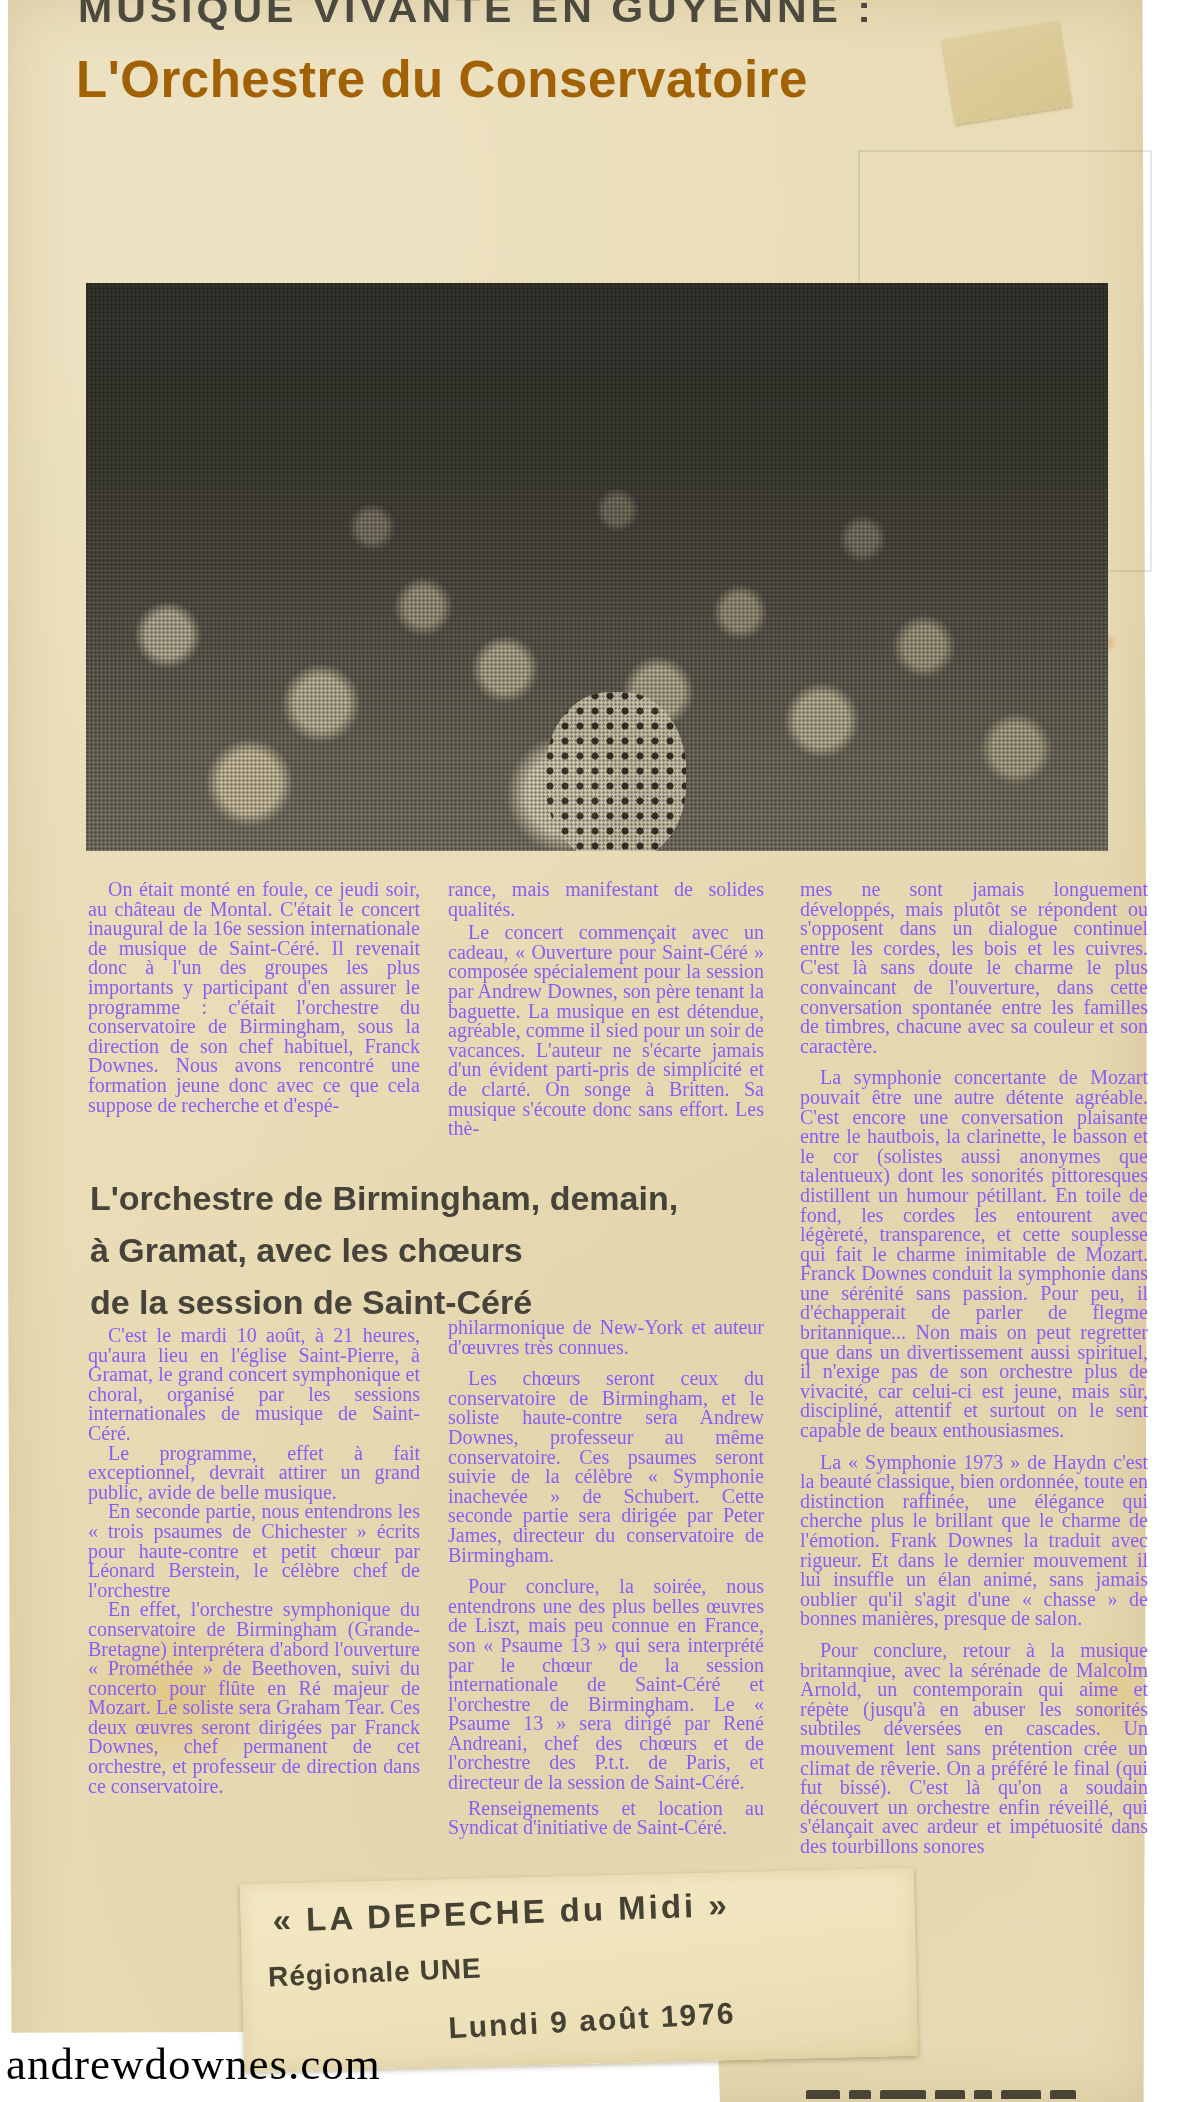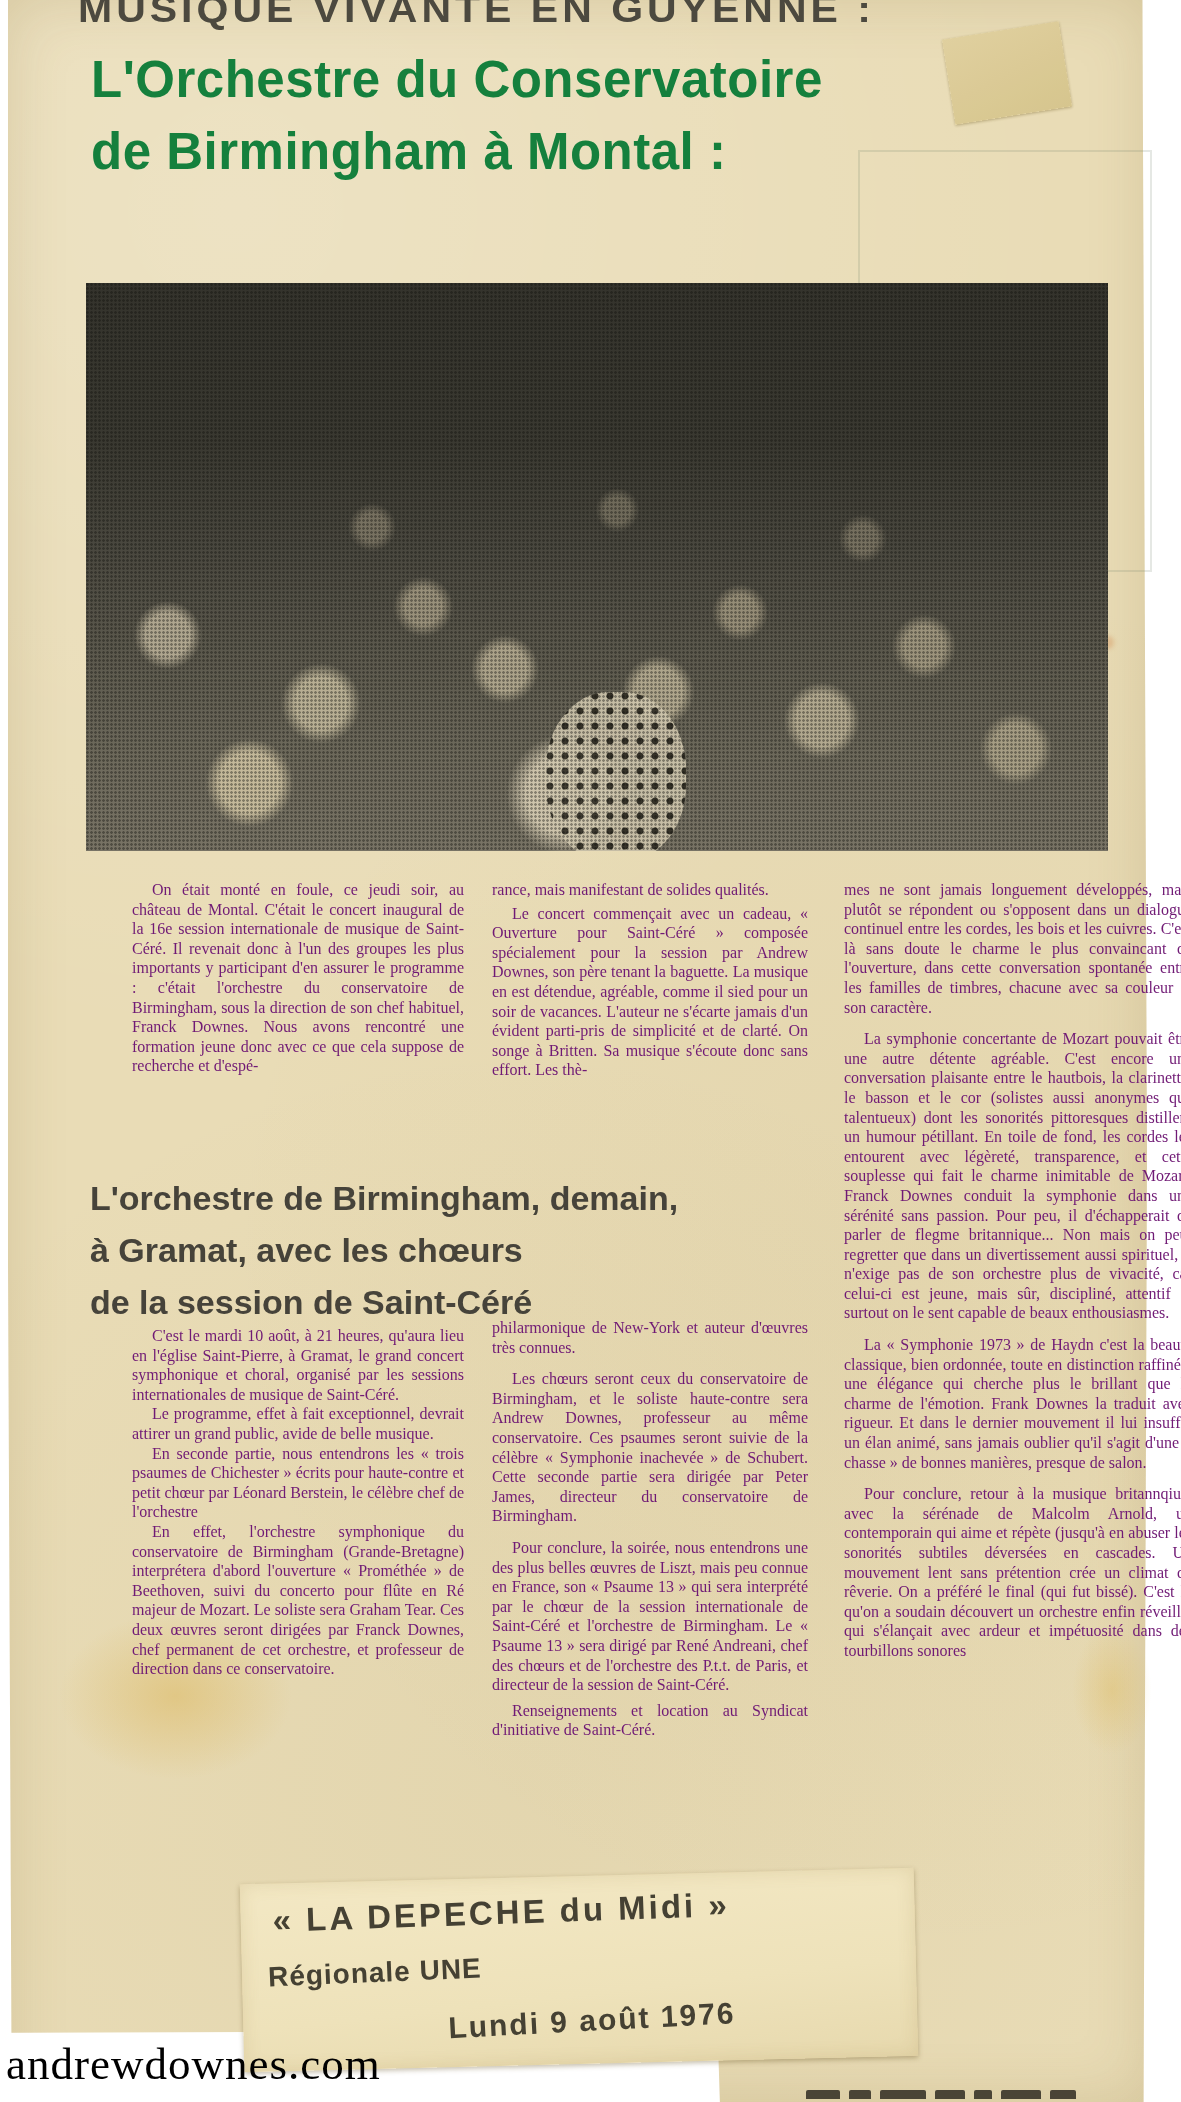--- a/index.html
+++ b/index.html
@@ -19,22 +19,22 @@
 
   
   .kicker{
     position:absolute;left:78px;top:-12px;width:860px;
     font-family:"Liberation Sans",sans-serif;font-weight:700;font-size:41px;
     letter-spacing:4px;color:#4c493f;white-space:nowrap;
     transform:scaleY(.92);transform-origin:top left;
   }
   .headline{
     position:absolute;left:76px;top:44px;width:900px;
-    font-family:"Liberation Sans",sans-serif;font-weight:700;color:#15803d;
-    font-size:51px;line-height:72px;letter-spacing:.5px;margin-left:15px;
+    font-family:"Liberation Sans",sans-serif;font-weight:700;color:#a16207;
+    font-size:51px;line-height:72px;letter-spacing:.5px;
   }
   .headline .hl-line{white-space:nowrap;}
   .headline .hl-line3{margin-top:16px;}
 
   
   .photo{
     position:absolute;left:86px;top:283px;width:1022px;height:568px;overflow:hidden;
     background:
       radial-gradient(circle at 8% 62%, rgba(190,180,155,.85) 0 22px, transparent 34px),
       radial-gradient(circle at 16% 88%, rgba(205,193,160,.9) 0 30px, transparent 44px),
@@ -57,21 +57,21 @@
     background-image:radial-gradient(circle at 1.5px 1.5px, rgba(15,15,10,.38) 1px, transparent 1.6px);
     background-size:4px 4px;
   }
   .dress{
     position:absolute;left:45%;top:72%;width:140px;height:170px;border-radius:45%;
     background-image:radial-gradient(circle at 4px 4px, rgba(30,28,20,.9) 3px, transparent 4px);
     background-size:15px 15px;background-color:#cfc6ad;opacity:.9;
   }
 
   
-  .col{position:absolute;color:#701a75;font-size:16px;line-height:19.6px;text-align:justify;margin-left:44px;}
+  .col{position:absolute;color:#8b5cf6;font-size:20px;line-height:19.6px;text-align:justify;}
   .col p{margin:0;}
   .col p.indent{text-indent:20px;}
   .col p.gap{margin-top:12px;}
   .col1-top{left:88px;top:880px;width:332px;}
   .col2-top{left:448px;top:880px;width:316px;}
   .col3{left:800px;top:880px;width:348px;height:1222px;overflow:hidden;}
   .col1-bot{left:88px;top:1326px;width:332px;}
   .col2-bot{left:448px;top:1318px;width:316px;}
 
   
@@ -136,21 +136,20 @@
   <div class="bleed-box"></div>
   <div class="bleed-text bt1"></div>
   <div class="bleed-text bt2"></div>
   <div class="bleed-text bt3"></div>
   <div class="stain-left"></div>
   <div class="stain-right"></div>
 
   <div class="kicker">MUSIQUE VIVANTE EN GUYENNE :</div>
   <div class="headline">
     <div class="hl-line">L'Orchestre du Conservatoire</div>
-    <div class="hl-line">de Birmingham à Montal :</div>
   </div>
 
   <div class="photo">
     <div class="dress"></div>
     <div class="halftone"></div>
   </div>
 
   <div class="col col1-top">
     <p class="indent">On était monté en foule, ce jeudi soir, au château de Montal. C'était le concert inaugural de la 16e session internationale de musique de Saint-Céré. Il revenait donc à l'un des groupes les plus importants y participant d'en assurer le programme : c'était l'orchestre du conservatoire de Birmingham, sous la direction de son chef habituel, Franck Downes. Nous avons rencontré une formation jeune donc avec ce que cela suppose de recherche et d'espé-</p>
   </div>

